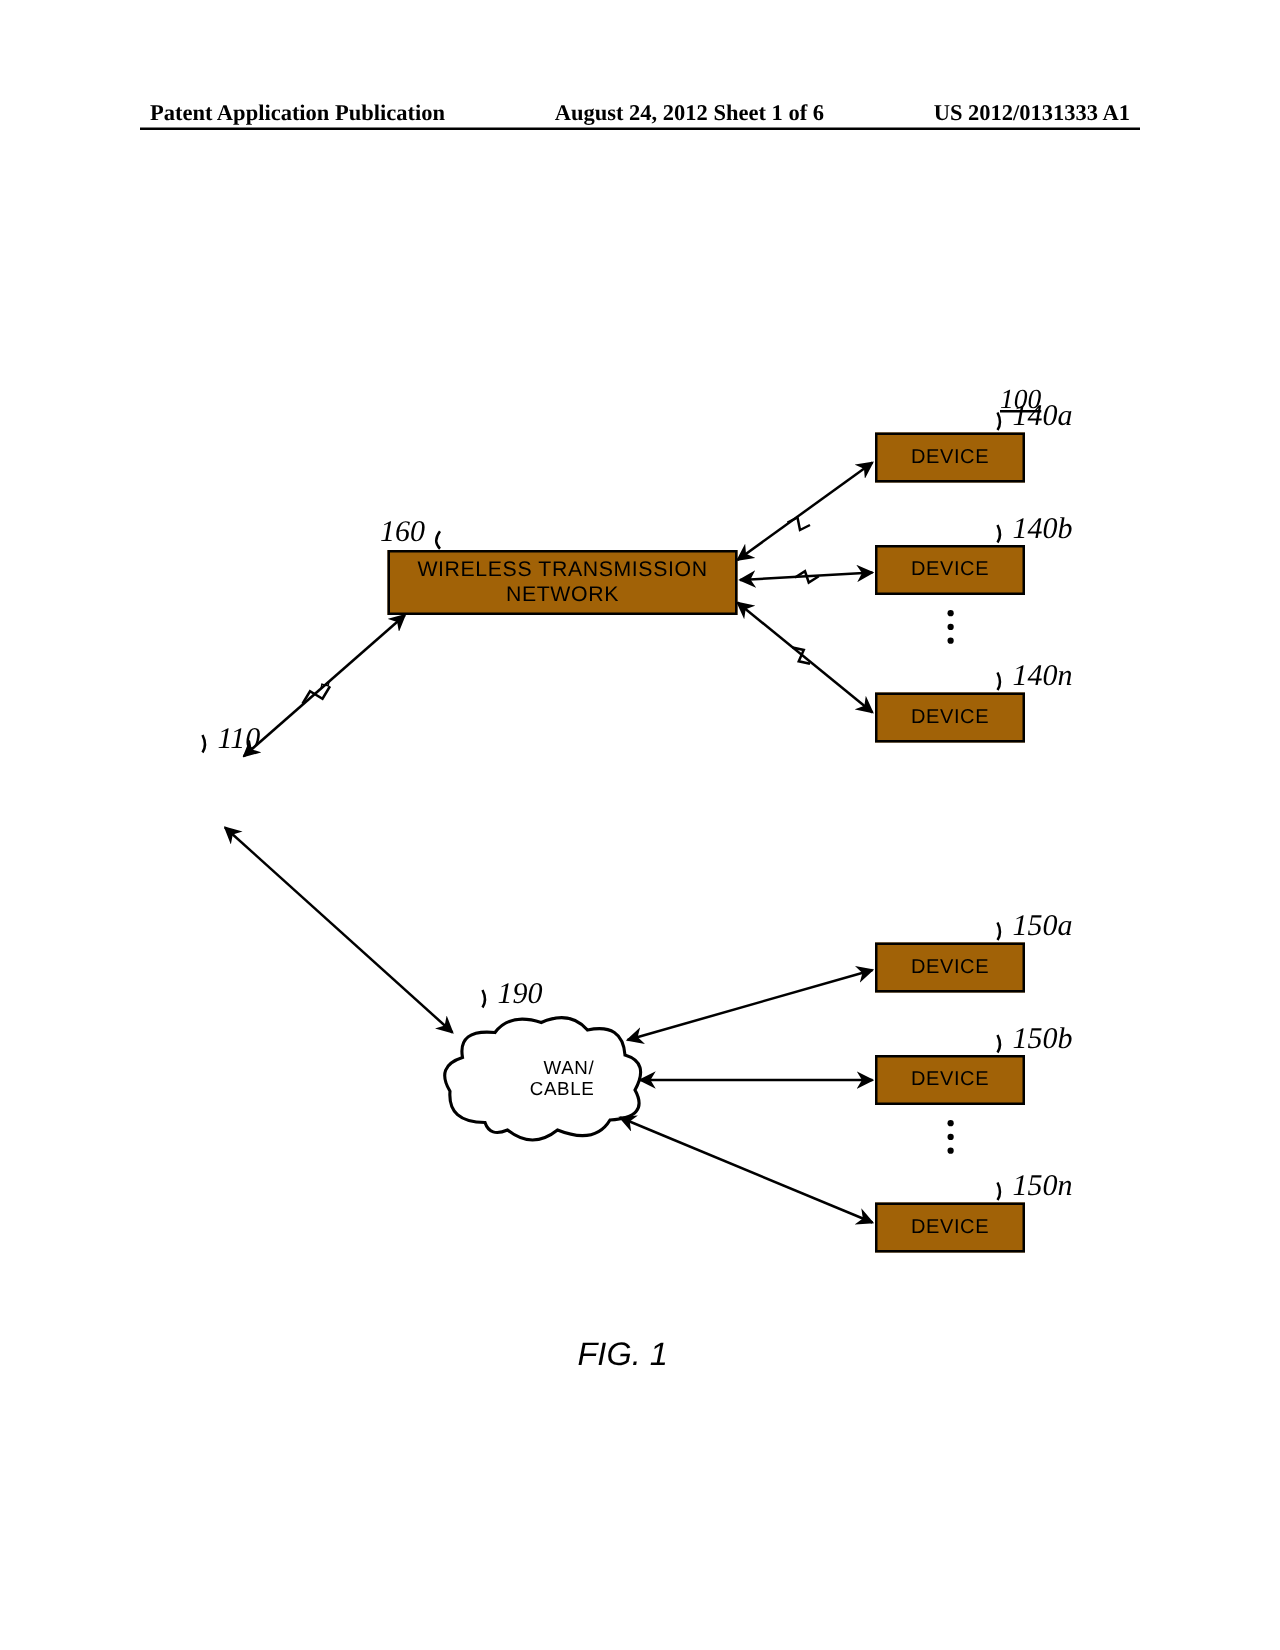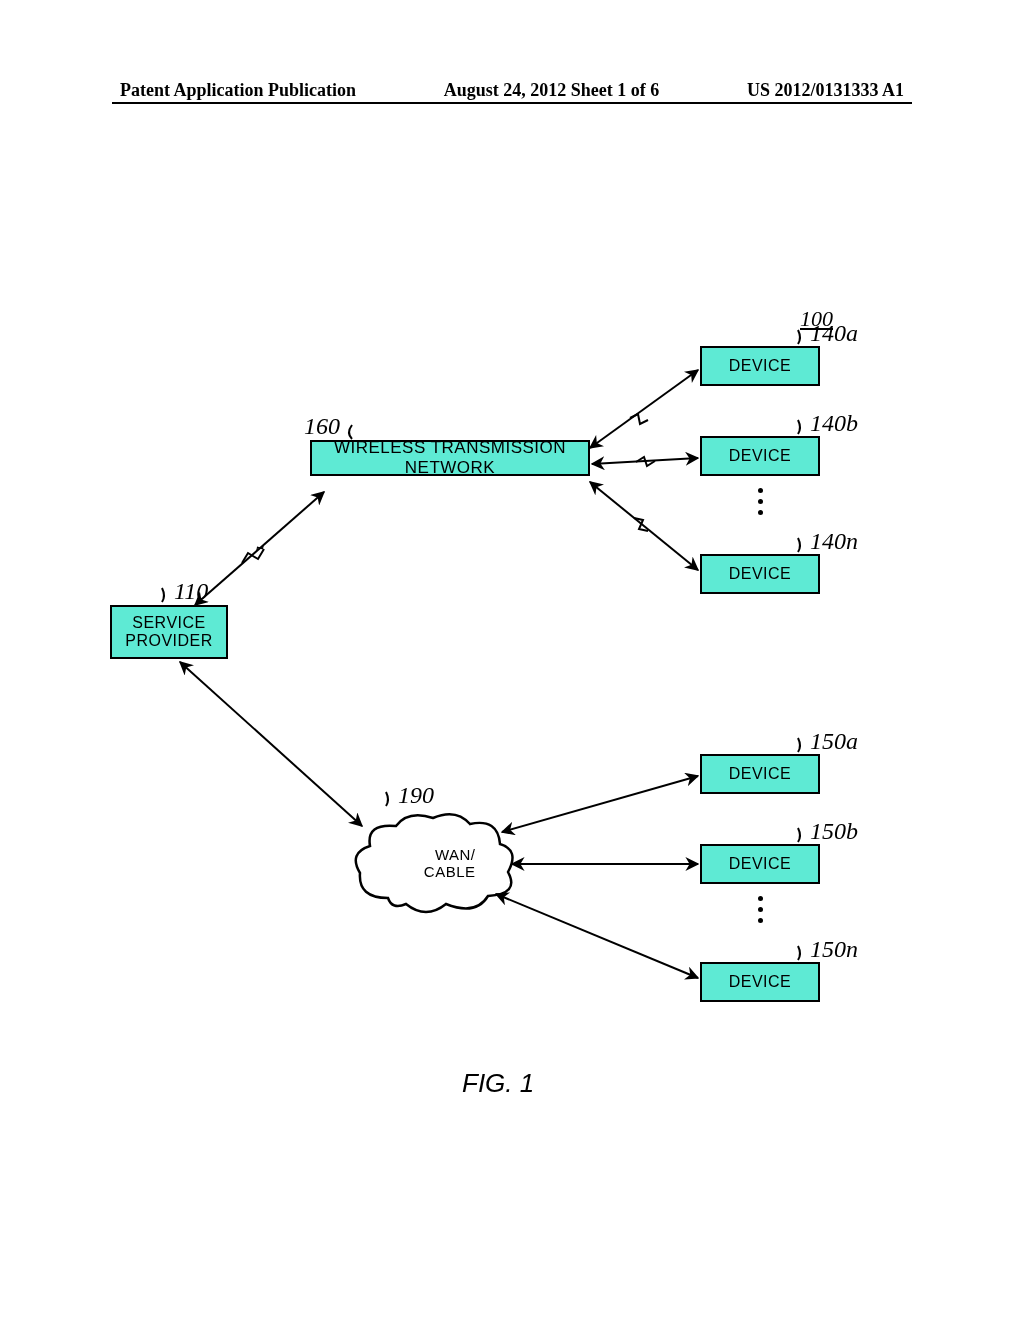--- a/index.html
+++ b/index.html
@@ -32,21 +32,21 @@
   .diagram {
     position: absolute;
     left: 110px;
     top: 270px;
     width: 804px;
     height: 780px;
   }
   .box {
     position: absolute;
     border: 2px solid #000;
-    background: #5eead4;
+    background: #a16207;
     display: flex;
     align-items: center;
     justify-content: center;
     text-align: center;
     font-family: Arial, Helvetica, sans-serif;
     font-size: 16px;
     letter-spacing: 0.5px;
     line-height: 1.15;
     padding: 2px 4px;
   }
@@ -112,30 +112,28 @@
   <span>Patent Application Publication</span>
   <span>August 24, 2012  Sheet 1 of 6</span>
   <span>US 2012/0131333 A1</span>
 </div>
 <div class="header-divider"></div>
 
 <div class="diagram">
 
   <span class="sysnum" style="left:690px; top:36px;font-style:italic;">100</span>
 
-  <div class="box" style="left:0px; top:335px; width:118px; height:54px; white-space:pre;">SERVICE
-PROVIDER</div>
   <span class="ref" style="left:64px; top:308px;">
     <svg class="tick" style="left:-14px; top:8px;" viewBox="0 0 18 18">
       <path d="M2 2 Q 6 10 2 16" fill="none" stroke="#000" stroke-width="2"></path>
     </svg>
     <span>110</span>
   </span>
 
-  <div class="box" style="left:200px; top:170px; width:280px; height:36px; white-space:pre; font-size:17px;">WIRELESS TRANSMISSION
+  <div class="box" style="left:200px; top:170px; width:280px; height:52px; white-space:pre; font-size:17px;">WIRELESS TRANSMISSION
 NETWORK</div>
   <span class="ref" style="left:194px; top:143px;">
     <span>160</span>
     <svg class="tick" style="left:32px; top:10px;" viewBox="0 0 18 18">
       <path d="M16 2 Q 10 10 16 16" fill="none" stroke="#000" stroke-width="2"></path>
     </svg>
   </span>
 
   <div class="cloud" style="left:238px; top:538px; width:170px; height:110px;">
     <svg width="170" height="110" viewBox="0 0 170 110">

